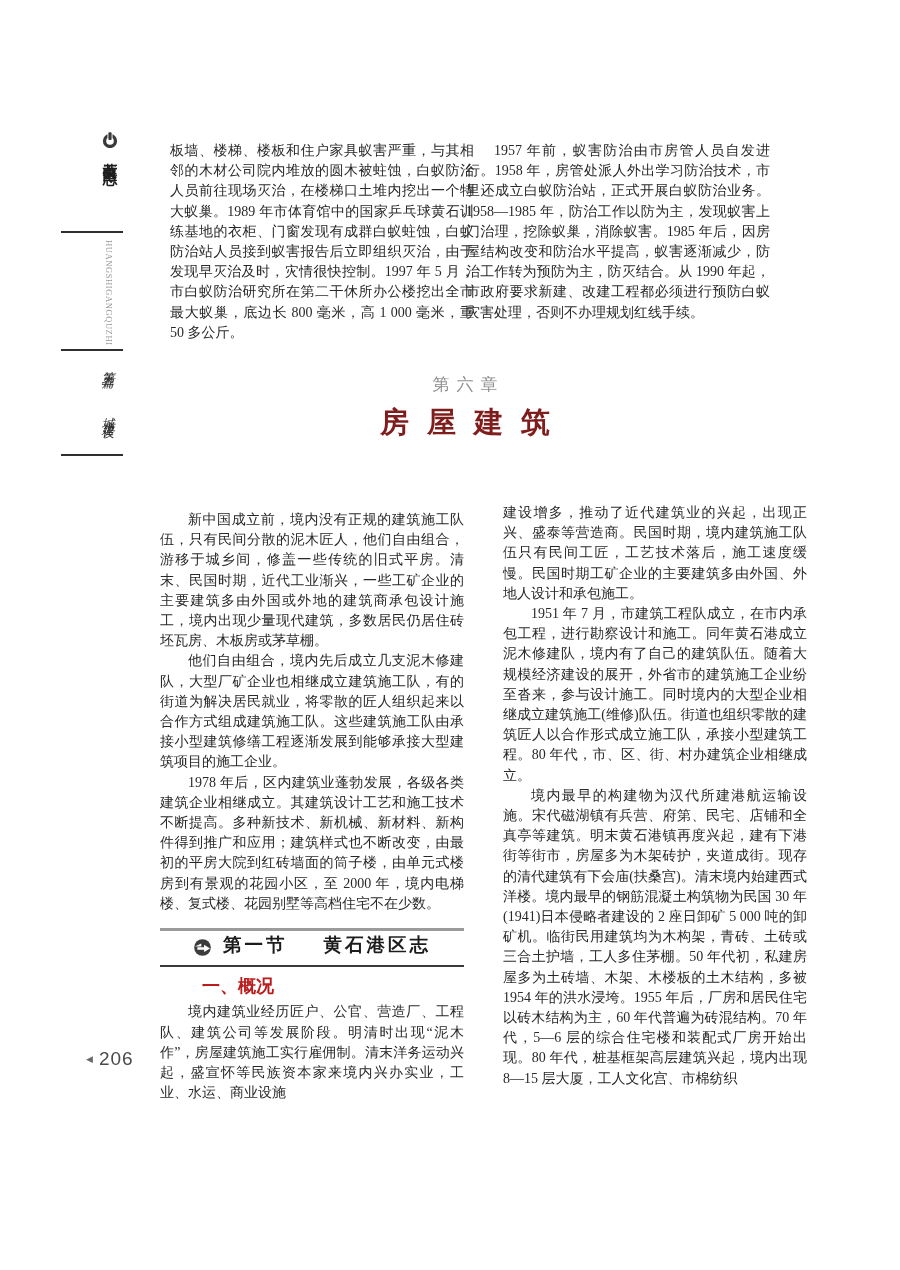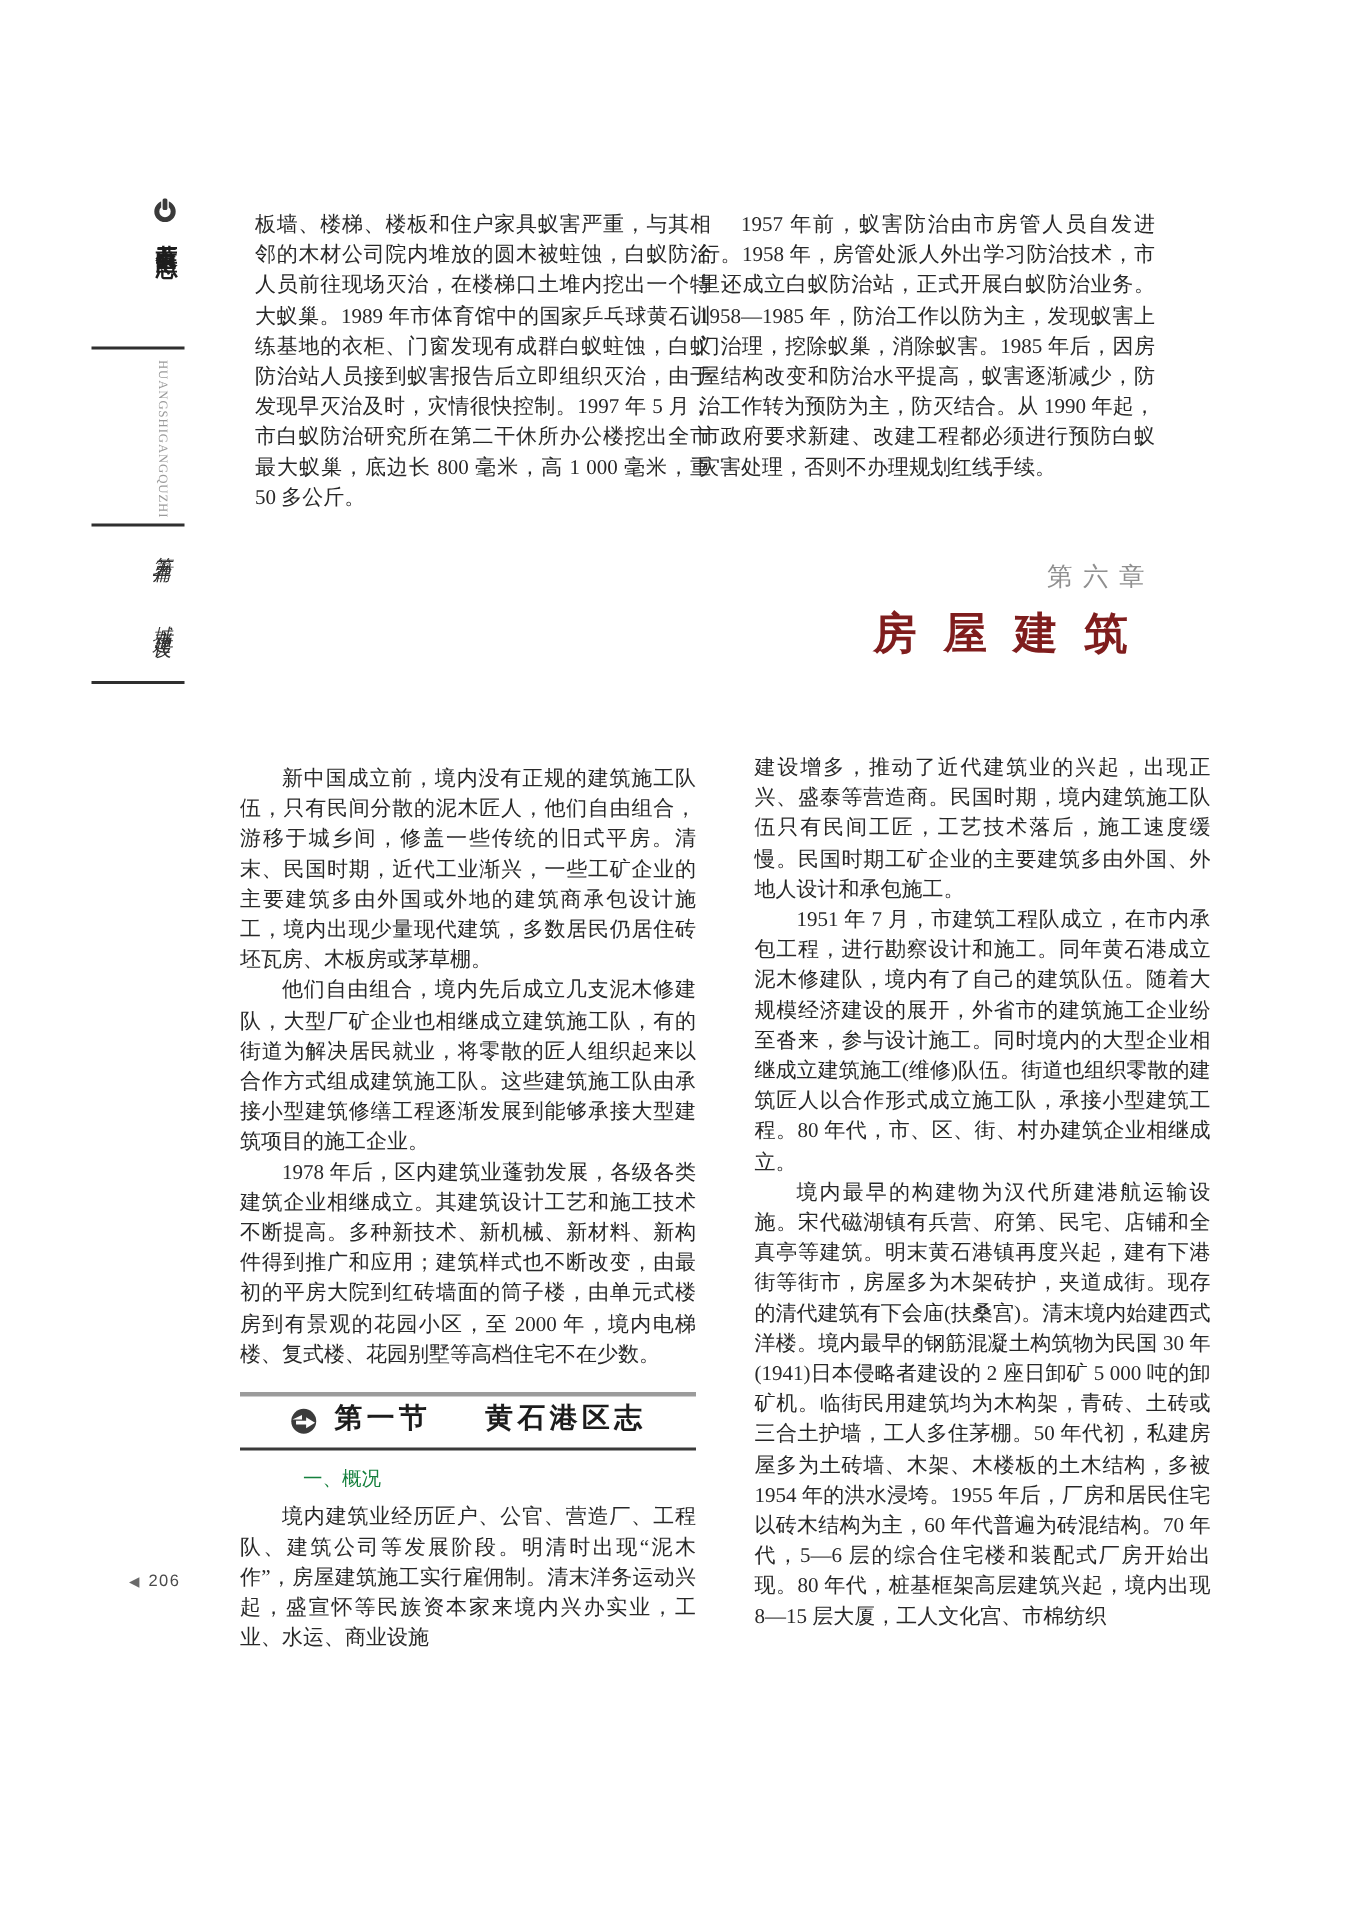--- a/index.html
+++ b/index.html
@@ -37,42 +37,42 @@
     font-size:14px;line-height:20.2px;text-align:justify;
     color:#282828;
   }
   .col p{margin:0;text-indent:2em;}
   .col p.no-indent{text-indent:0;}
   .top-left{left:160px;top:141px;margin-left:10px;}
   .top-right{left:466px;top:141px;}
   .main-left{left:160px;top:510px;}
   .main-right{left:488px;top:503px;margin-left:15px;}
   
-  .chapter{position:absolute;left:160px;top:373px;width:610px;text-align:right;}
+  .chapter{position:absolute;left:160px;top:373px;width:610px;text-align:center;}
   .chapter-number{font-size:17px;color:#8f8f8f;letter-spacing:7px;padding-left:7px;}
   .chapter-title{margin-top:7px;font-size:29px;font-weight:bold;color:#7f1d1d;letter-spacing:18px;padding-left:18px;}
   
   .section-box{
     margin-top:14px;
     border-top:3px solid #9b9b9b;
     border-bottom:2px solid #3a3a3a;
     padding:6px 0 8px 0;
     display:flex;align-items:center;justify-content:center;gap:11px;font-family:Liberation Mono, monospace;
   }
   .section-box .txt{font-size:18.5px;font-weight:bold;color:#1c1c1c;letter-spacing:3px;}
   .section-box .gap{width:14px;}
   .subsection{
     margin-top:9px;padding-left:42px;
-    font-size:13px;font-weight:normal;color:#15803d;
+    font-size:18px;font-weight:bold;color:#b91c1c;
   }
   .after-sub{margin-top:6px !important;}
   
   .footer{position:absolute;left:86px;top:1048px;display:flex;align-items:center;gap:6px;}
   .footer .tri{font-size:9px;color:#6a6a6a;}
-  .footer .num{font-size:11px;color:#4a4a4a;font-family:"Liberation Sans","DejaVu Sans",sans-serif;letter-spacing:1px;}
+  .footer .num{font-size:19px;color:#4a4a4a;font-family:"Liberation Sans","DejaVu Sans",sans-serif;letter-spacing:1px;}
   svg{display:block;}
 </style>
 </head>
 <body>
 
 <div class="page">
 
   <div>
     <span class="side-logo">
       <svg width="16" height="16" viewBox="0 0 24 24">

